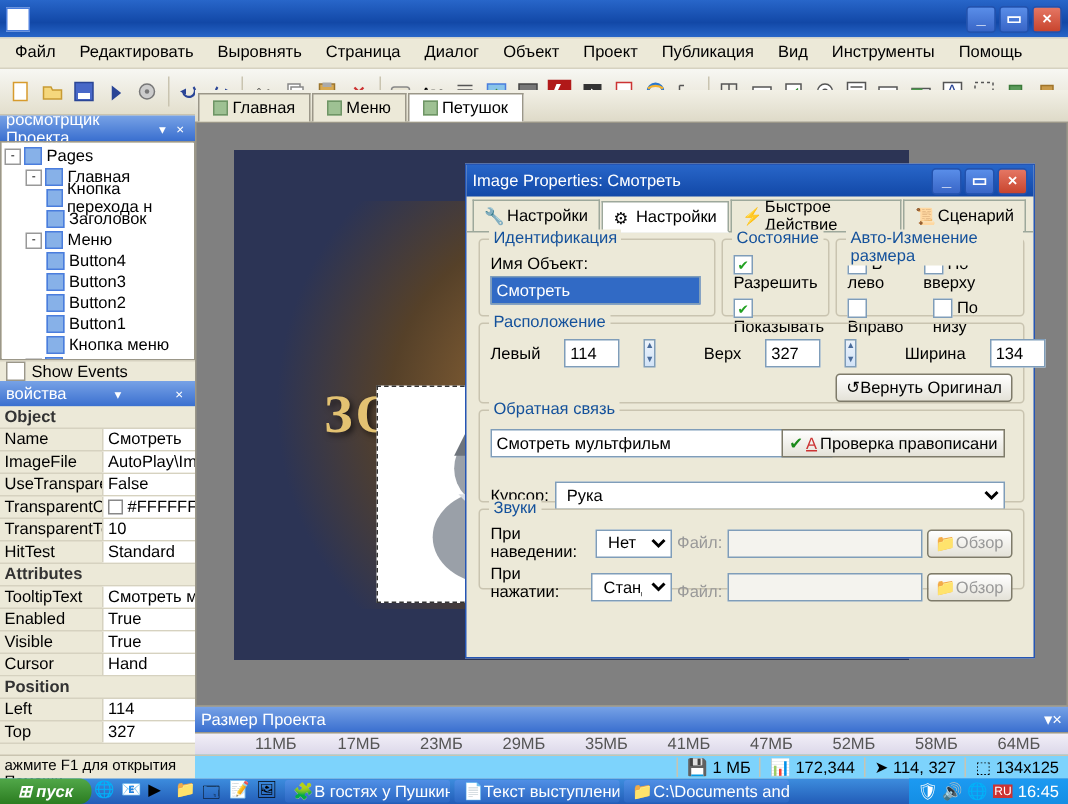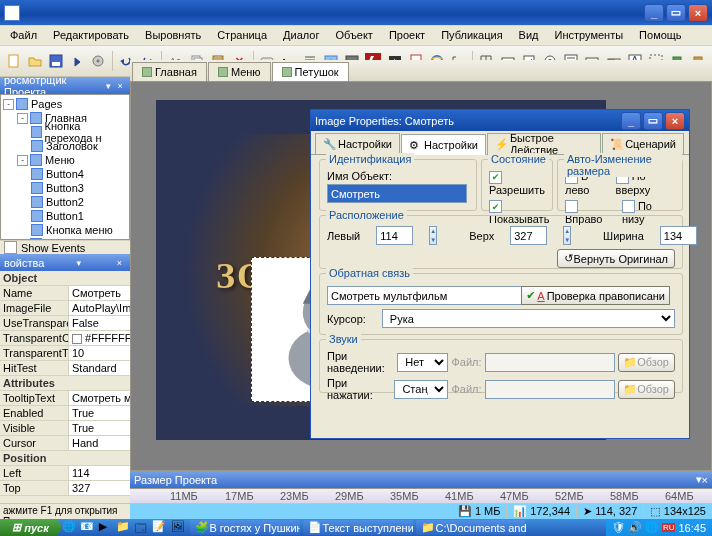--- a/index.html
+++ b/index.html
@@ -548,39 +548,39 @@
     <div class="grp" style="top:118px;left:4px;width:364px;height:62px">
       <legend>Обратная связь</legend>
       <div style="position:relative;margin-top:2px">
         <input class="inp" style="width: 228px;" value="Смотреть мультфильм">
         <button class="spcheck">
             <span style="color:#1a8a1a">✔</span>
             <span style="color:#c33;text-decoration:underline">А</span>
             <span>Проверка правописани</span>
           </button>
       </div>
-      <div style="margin-top:4px;display:flex;align-items:center;gap:16px">
+      <div style="margin-top:16px;display:flex;align-items:center;gap:4px">
         <span class="lbl">Курсор:</span>
         <select class="inp" style="width:300px"><option>Рука</option></select>
       </div>
     </div>
 
     <div class="grp" style="top:184px;left:4px;width:364px;height:54px">
       <legend>Звуки</legend>
       <div style="display:flex;align-items:center;gap:3px">
         <span class="lbl" style="width:72px">При наведении:</span>
         <select class="inp" style="width:54px"><option>Нет</option></select>
         <span class="lbl" style="color:#999">Файл:</span>
         <input class="inp" style="width: 130px; background: rgb(244, 243, 238);" disabled="">
         <button class="btn" style="height:19px;padding:0 5px;color:#999">
             <span>📁</span> 
             <span>Обзор</span>
           </button>
       </div>
-      <div style="display:flex;align-items:center;gap:3px;margin-top:3px">
+      <div style="display:flex;align-items:flex-end;gap:3px;margin-top:3px">
         <span class="lbl" style="width:72px">При нажатии:</span>
         <select class="inp" style="width:54px"><option>Стандарт</option></select>
         <span class="lbl" style="color:#999">Файл:</span>
         <input class="inp" style="width: 130px; background: rgb(244, 243, 238);" disabled="">
         <button class="btn" style="height:19px;padding:0 5px;color:#999">
             <span>📁</span> 
             <span>Обзор</span>
           </button>
       </div>
     </div>

